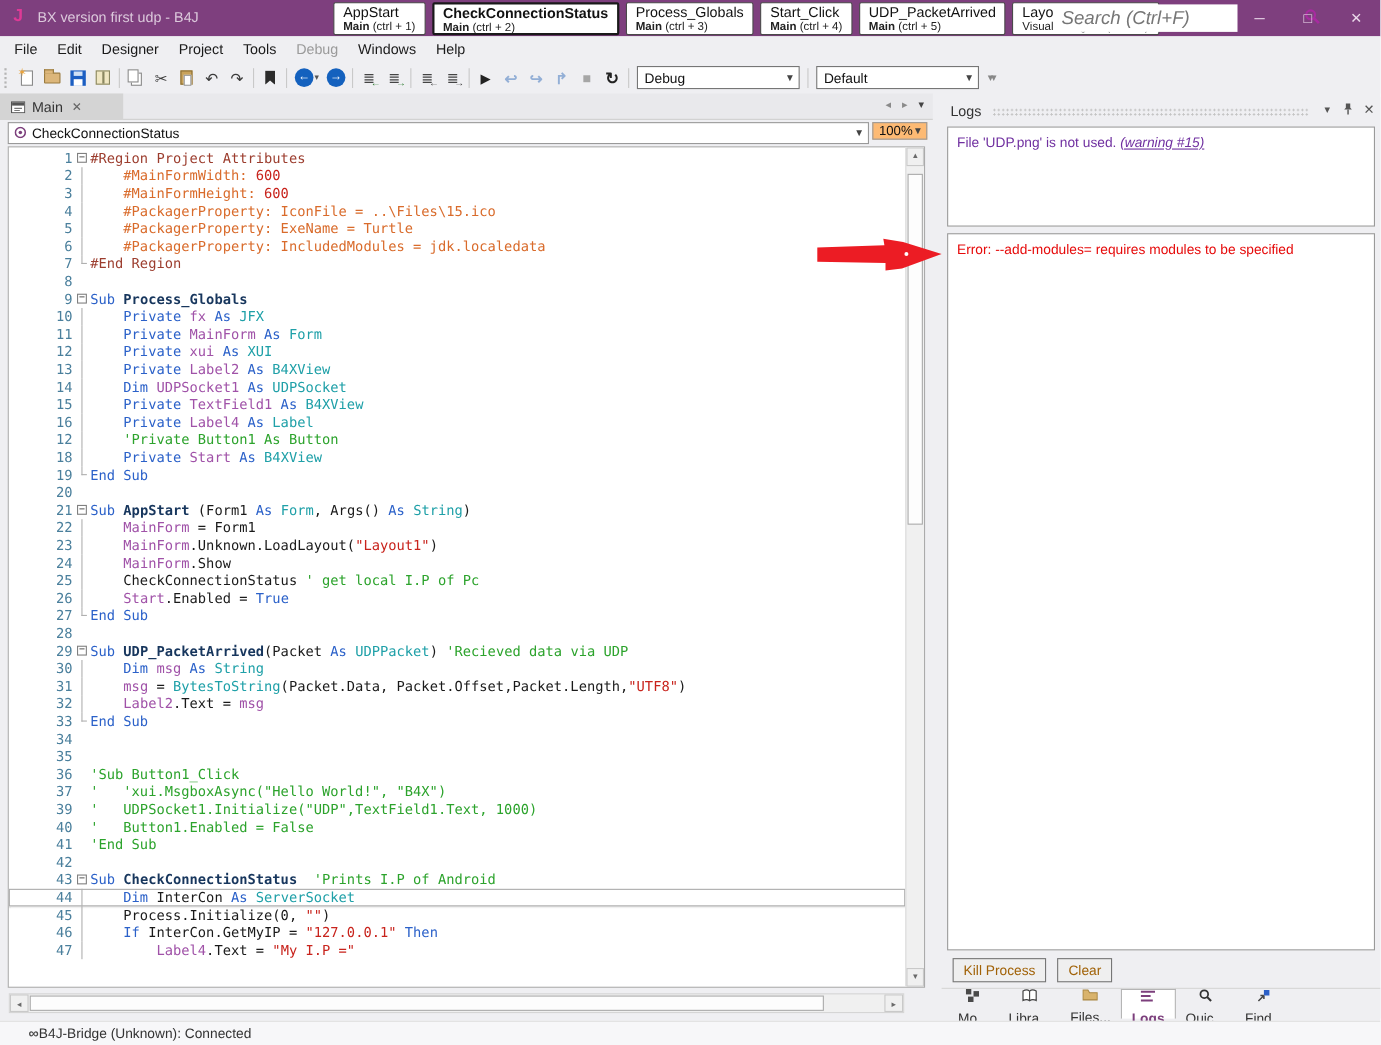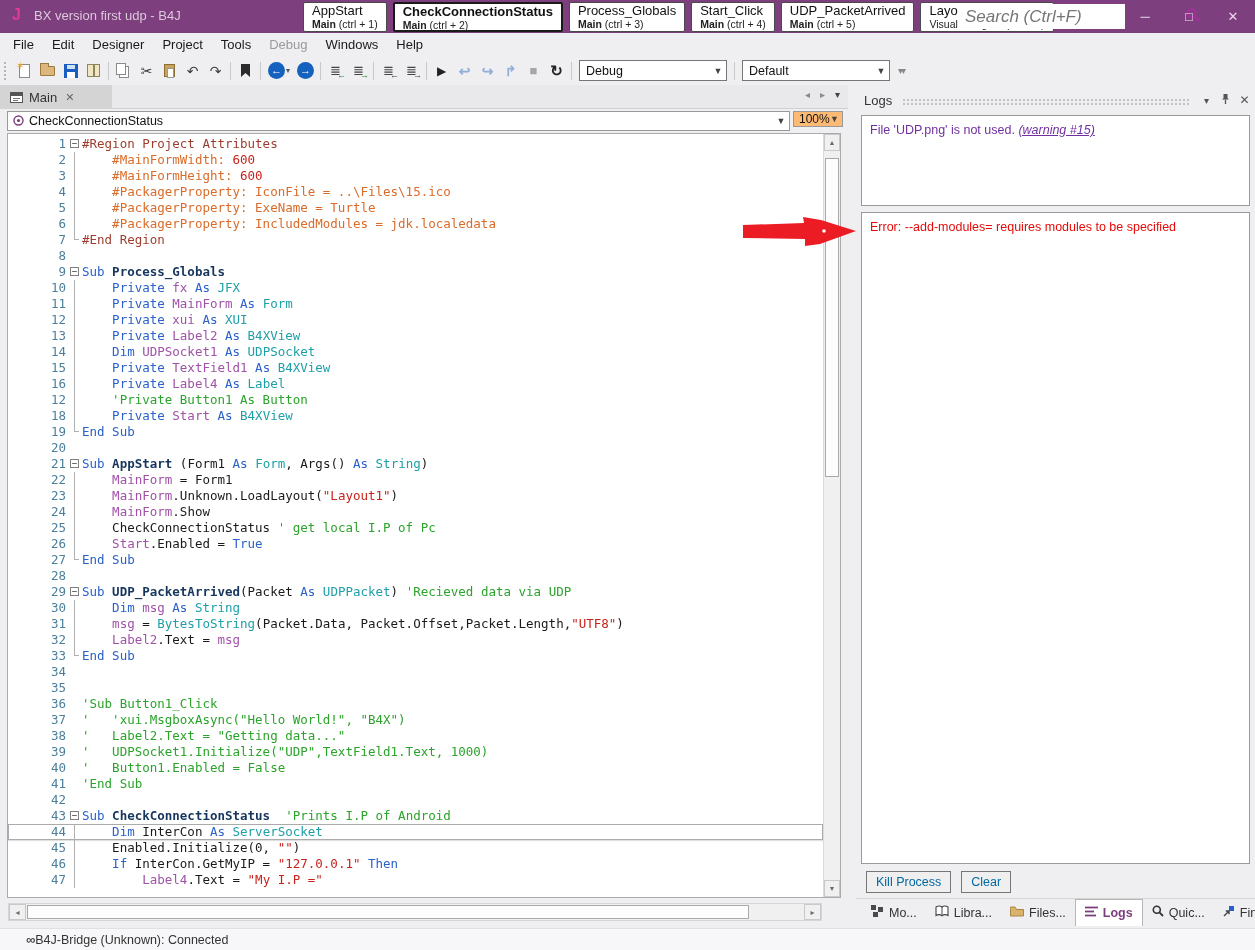--- a/index.html
+++ b/index.html
@@ -117,23 +117,23 @@
   .rpanel { position:absolute; left:856px; top:88px; width:399px; height:838px; background:#EFEFF2; }
   .rp-header { position:absolute; left:0; top:0; width:100%; height:24px; display:flex; align-items:center; }
   .rp-title { font-size:13px; color:#333; margin-left:8px; }
   .rp-dots { flex:1; height:8px; margin:4px 8px 0 10px; background-image:radial-gradient(#C3C3C3 1px, transparent 1px); background-size:4px 4px; }
   .rp-ico { width:17px; text-align:center; color:#555; font-size:10px; margin-right:2px; }
   .logbox { position:absolute; left:5px; width:389px; background:#fff; border:1px solid #9A9A9A; padding:6px 8px; font-size:12.5px; line-height:17px; }
   .logbox.warn { top:27px; height:91px; color:var(--warning-text); }
   .logbox.warn i { font-style:italic;text-decoration:underline; }
   .logbox.err { top:124px; height:652px; color:var(--error-text); }
   .rp-buttons { position:absolute; left:10px; top:783px; display:flex; gap:10px; }
-  .btn { background:#EFEFEF; border:1px solid #767676; font-size:12.5px; padding:3px 9px; color:#0369a1; font-family:"Liberation Sans",sans-serif; }
+  .btn { background:#EFEFEF; border:1px solid #767676; font-size:12.5px; padding:3px 9px; color:#a16207; font-family:"Liberation Sans",sans-serif; }
   .rp-tabs { position:absolute; left:0; top:810px; width:100%; height:28px; background:#EFEFF2; border-top:1px solid #D5D5D5; display:flex; align-items:stretch; padding-left:6px; }
-  .ptab { display:flex; align-items:center; gap:5px; padding:0 9px; font-size:12.5px; color:#333; }
+  .ptab { display:flex; align-items:center; gap:5px; padding:0 9px; font-size:12.5px; color:#333;flex-direction:column; }
   .ptab.active { background:#fff; border:1px solid #B5B5B5; border-bottom:none; color:var(--accent-purple); font-weight:bold; }
 
   
   .statusbar { position:absolute; left:0; top:928px; width:1255px; height:22px; background:#F7F7F9; border-top:1px solid #E0E0E0; display:flex; align-items:center; }
   .sb-icon { margin-left:26px; font-size:13px; font-weight:bold; color:#4a4a4a; }
   .sb-text { font-size:12.5px; color:#333; }
 
   
   .annot { position:absolute; left:742px; top:216px; width:116px; height:32px; z-index:50; pointer-events:none; }
 </style>
@@ -352,28 +352,27 @@
         <div class="cl"><span class="ln">28</span><span class="gut"></span><span class="ct"></span></div>
         <div class="cl"><span class="ln">29</span><span class="gut"><span class="fbox">−</span></span><span class="ct"><span class="tk-kw">Sub </span><span class="tk-sn">UDP_PacketArrived</span><span class="tk-pl">(Packet </span><span class="tk-kw">As</span><span class="tk-pl"> </span><span class="tk-ty">UDPPacket</span><span class="tk-pl">) </span><span class="tk-cm">'Recieved data via UDP</span></span></div>
         <div class="cl"><span class="ln">30</span><span class="gut"><span class="gline"></span></span><span class="ct"><span class="tk-kw">    Dim </span><span class="tk-va">msg</span><span class="tk-kw"> As </span><span class="tk-ty">String</span></span></div>
         <div class="cl"><span class="ln">31</span><span class="gut"><span class="gline"></span></span><span class="ct"><span class="tk-pl">    </span><span class="tk-va">msg</span><span class="tk-pl"> = </span><span class="tk-ty">BytesToString</span><span class="tk-pl">(Packet.Data, Packet.Offset,Packet.Length,</span><span class="tk-st">"UTF8"</span><span class="tk-pl">)</span></span></div>
         <div class="cl"><span class="ln">32</span><span class="gut"><span class="gline"></span></span><span class="ct"><span class="tk-pl">    </span><span class="tk-va">Label2</span><span class="tk-pl">.Text = </span><span class="tk-va">msg</span></span></div>
         <div class="cl"><span class="ln">33</span><span class="gut"><span class="gend"></span></span><span class="ct"><span class="tk-kw">End Sub</span></span></div>
         <div class="cl"><span class="ln">34</span><span class="gut"></span><span class="ct"></span></div>
         <div class="cl"><span class="ln">35</span><span class="gut"></span><span class="ct"></span></div>
         <div class="cl"><span class="ln">36</span><span class="gut"></span><span class="ct"><span class="tk-cm">'Sub Button1_Click</span></span></div>
         <div class="cl"><span class="ln">37</span><span class="gut"></span><span class="ct"><span class="tk-cm">'   'xui.MsgboxAsync("Hello World!", "B4X")</span></span></div>
-        <div class="cl"><span class="ln">38</span><span class="gut"></span><span class="ct"><span class="tk-cm">'   Label2.Text = "Getting data..."</span></span></div>
         <div class="cl"><span class="ln">39</span><span class="gut"></span><span class="ct"><span class="tk-cm">'   UDPSocket1.Initialize("UDP",TextField1.Text, 1000)</span></span></div>
         <div class="cl"><span class="ln">40</span><span class="gut"></span><span class="ct"><span class="tk-cm">'   Button1.Enabled = False</span></span></div>
         <div class="cl"><span class="ln">41</span><span class="gut"></span><span class="ct"><span class="tk-cm">'End Sub</span></span></div>
         <div class="cl"><span class="ln">42</span><span class="gut"></span><span class="ct"></span></div>
         <div class="cl"><span class="ln">43</span><span class="gut"><span class="fbox">−</span></span><span class="ct"><span class="tk-kw">Sub </span><span class="tk-sn">CheckConnectionStatus</span><span class="tk-pl">  </span><span class="tk-cm">'Prints I.P of Android</span></span></div>
         <div class="cl cur"><span class="ln">44</span><span class="gut"><span class="gline"></span></span><span class="ct"><span class="tk-kw">    Dim </span><span class="tk-pl">InterCon</span><span class="tk-kw"> As </span><span class="tk-ty">ServerSocket</span></span></div>
-        <div class="cl"><span class="ln">45</span><span class="gut"><span class="gline"></span></span><span class="ct"><span class="tk-pl">    Enabled.Initialize(0, </span><span class="tk-st">""</span><span class="tk-pl">)</span></span></div>
+        <div class="cl"><span class="ln">45</span><span class="gut"><span class="gline"></span></span><span class="ct"><span class="tk-pl">    Process.Initialize(0, </span><span class="tk-st">""</span><span class="tk-pl">)</span></span></div>
         <div class="cl"><span class="ln">46</span><span class="gut"><span class="gline"></span></span><span class="ct"><span class="tk-kw">    If </span><span class="tk-pl">InterCon.GetMyIP = </span><span class="tk-st">"127.0.0.1"</span><span class="tk-kw"> Then</span></span></div>
         <div class="cl"><span class="ln">47</span><span class="gut"><span class="gline"></span></span><span class="ct"><span class="tk-pl">        </span><span class="tk-va">Label4</span><span class="tk-pl">.Text = </span><span class="tk-st">"My I.P ="</span></span></div>
       </div>
     <div class="vscroll">
       <span class="vs-up">▲</span>
       <span class="vs-thumb"></span>
       <span class="vs-down">▼</span>
     </div>
   </div>
 </div>

